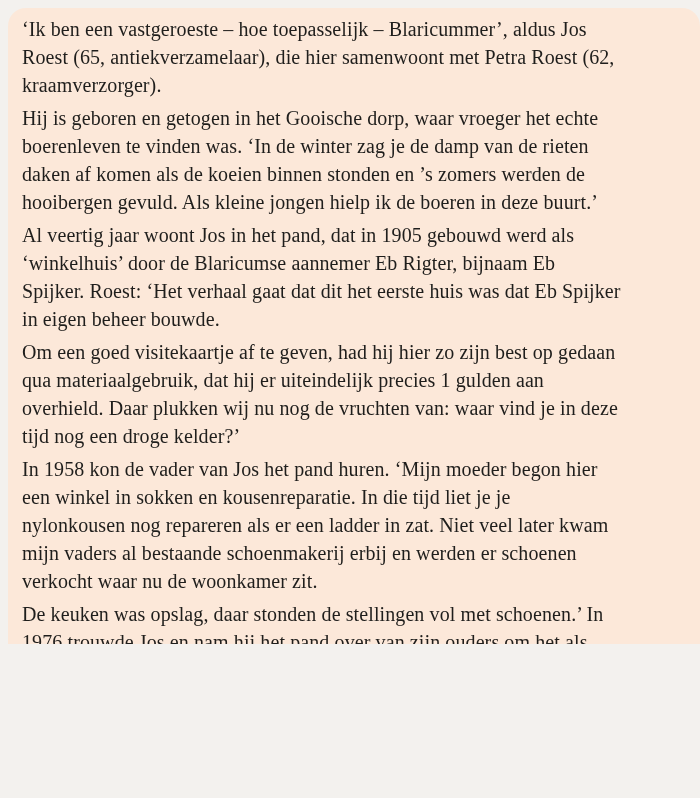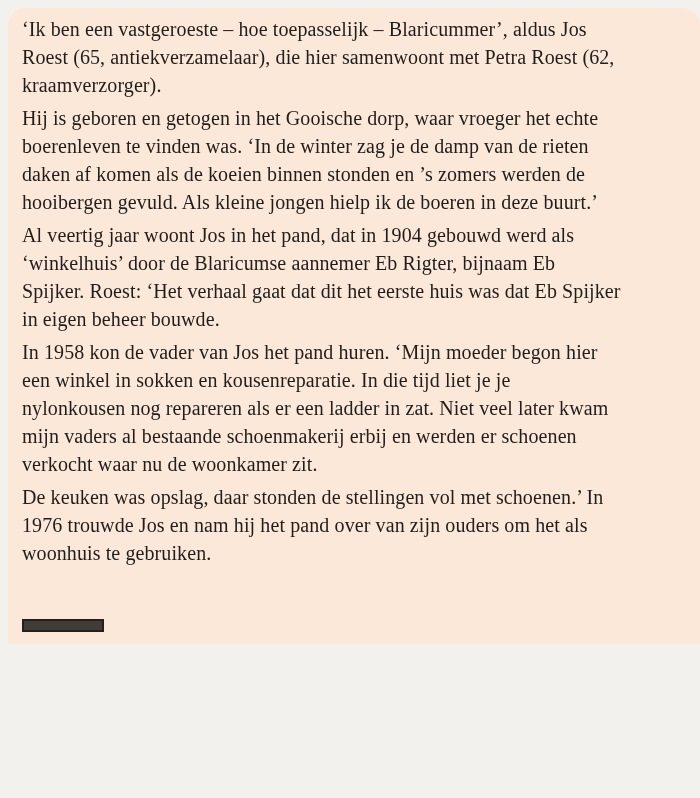--- a/index.html
+++ b/index.html
@@ -59,24 +59,28 @@
 
 <div class="page">
   <div class="card">
     <p class="para">‘Ik ben een vastgeroeste – hoe toepasselijk – Blaricummer’, aldus Jos
 Roest (65, antiekverzamelaar), die hier samenwoont met Petra Roest (62,
 kraamverzorger).</p>
     <p class="para">Hij is geboren en getogen in het Gooische dorp, waar vroeger het echte
 boerenleven te vinden was. ‘In de winter zag je de damp van de rieten
 daken af komen als de koeien binnen stonden en ’s zomers werden de
 hooibergen gevuld. Als kleine jongen hielp ik de boeren in deze buurt.’</p>
-    <p class="para">Al veertig jaar woont Jos in het pand, dat in 1904 gebouwd werd als
+    <p class="para">Al veertig jaar woont Jos in het pand, dat in 1905 gebouwd werd als
 ‘winkelhuis’ door de Blaricumse aannemer Eb Rigter, bijnaam Eb
 Spijker. Roest: ‘Het verhaal gaat dat dit het eerste huis was dat Eb Spijker
 in eigen beheer bouwde.</p>
+    <p class="para">Om een goed visitekaartje af te geven, had hij hier zo zijn best op gedaan
+qua materiaalgebruik, dat hij er uiteindelijk precies 1 gulden aan
+overhield. Daar plukken wij nu nog de vruchten van: waar vind je in deze
+tijd nog een droge kelder?’</p>
     <p class="para">In 1958 kon de vader van Jos het pand huren. ‘Mijn moeder begon hier
 een winkel in sokken en kousenreparatie. In die tijd liet je je
 nylonkousen nog repareren als er een ladder in zat. Niet veel later kwam
 mijn vaders al bestaande schoenmakerij erbij en werden er schoenen
 verkocht waar nu de woonkamer zit.</p>
     <p class="para">De keuken was opslag, daar stonden de stellingen vol met schoenen.’ In
 1976 trouwde Jos en nam hij het pand over van zijn ouders om het als
 woonhuis te gebruiken.</p>
     <div class="divider-bar"></div>
     <div class="subheading">‘De keuken was opslag, vol met schoenen’</div>

